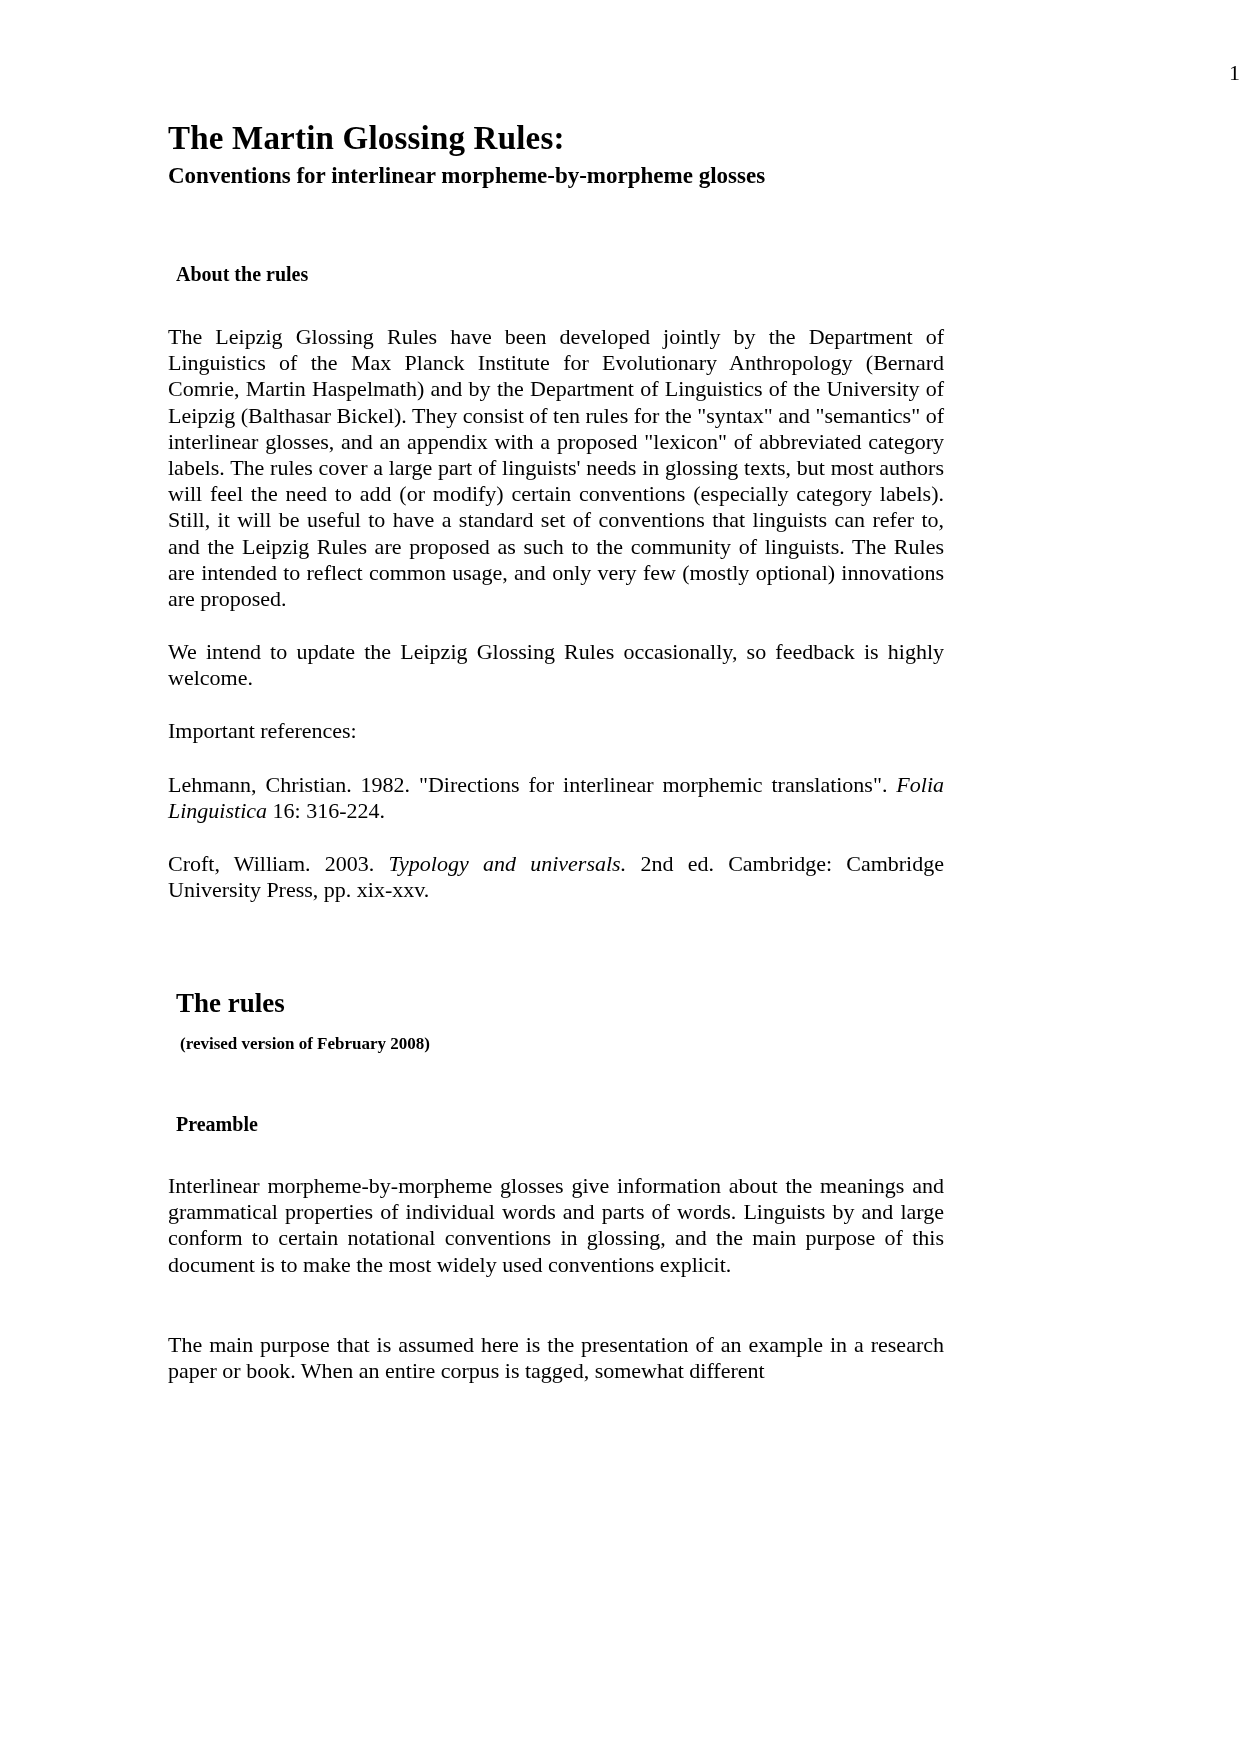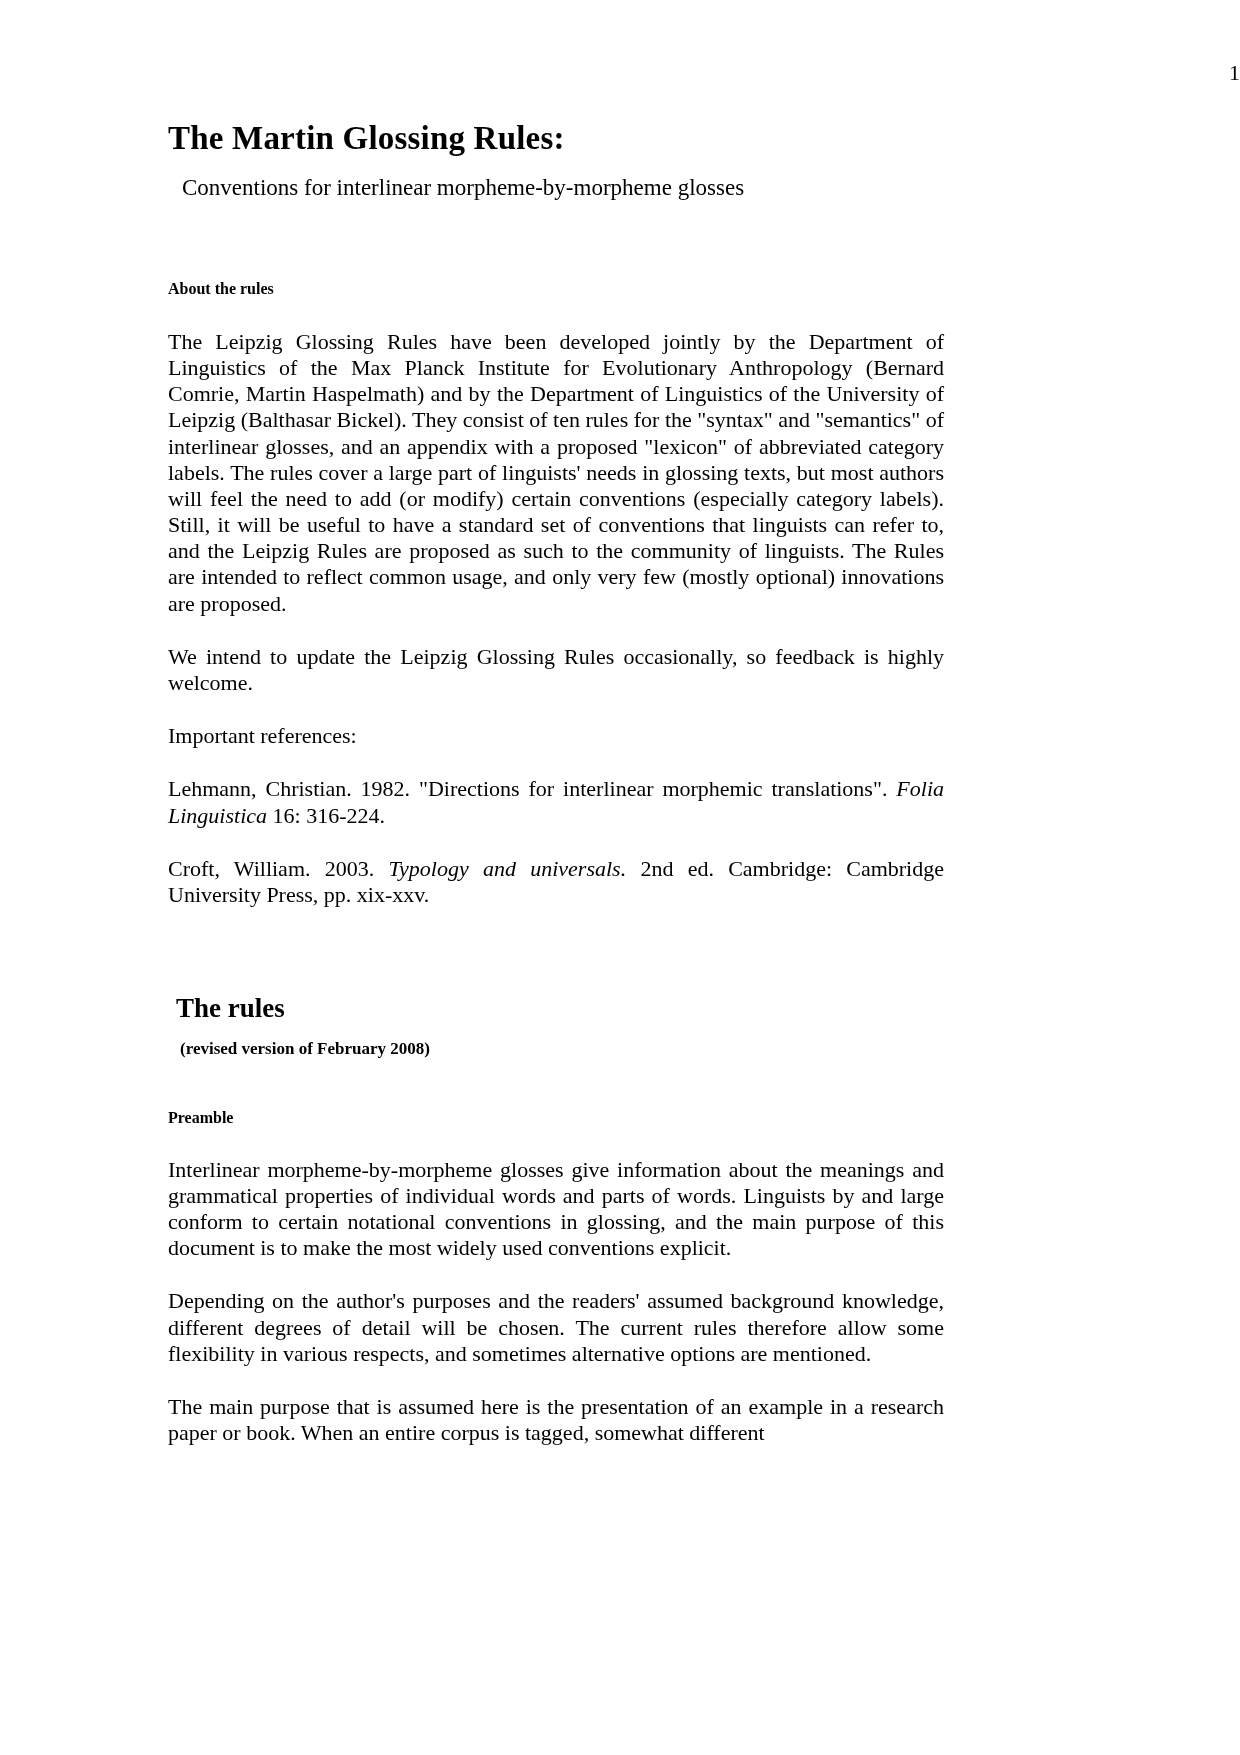--- a/index.html
+++ b/index.html
@@ -39,28 +39,28 @@
   }
   .doc-title {
     font-size: 33px;
     font-weight: bold;
     letter-spacing: 0.2px;
     line-height: 1.25;
     margin: 0 0 2px 0;
   }
   .doc-subtitle {
     font-size: 23px;
-    font-weight: normal;
+    font-weight: bold;
     line-height: 1.3;
-    margin: 14px;
+    margin: 0;
   }
   .sec-heading {
-    font-size: 16px;
+    font-size: 20px;
     font-weight: bold;
-    margin: 0;
+    margin: 8px;
     line-height: 1.3;
   }
   .big-heading {
     font-size: 27px;
     font-weight: bold;
     margin: 8px;
     line-height: 1.25;
   }
   .sub-note {
     font-size: 17px;
@@ -133,20 +133,19 @@
     <div class="sp-rules-to-preamble"></div>
 
     <h4 class="sec-heading">Preamble</h4>
 
     <div class="sp-preamble-to-p"></div>
 
     <p class="body">Interlinear morpheme-by-morpheme glosses give information about the meanings and grammatical properties of individual words and parts of words. Linguists by and large conform to certain notational conventions in glossing, and the main purpose of this document is to make the most widely used conventions explicit.</p>
 
     <div class="sp-para"></div>
 
-    <p class="body">Depending on the author's purposes and the readers' assumed background knowledge, different degrees of detail will be chosen. The current rules therefore allow some flexibility in various respects, and sometimes alternative options are mentioned.</p>
 
     <div class="sp-para"></div>
 
     <p class="body">The main purpose that is assumed here is the presentation of an example in a research paper or book. When an entire corpus is tagged, somewhat different</p>
 
   </div>
 </div>
 
 </body></html>

